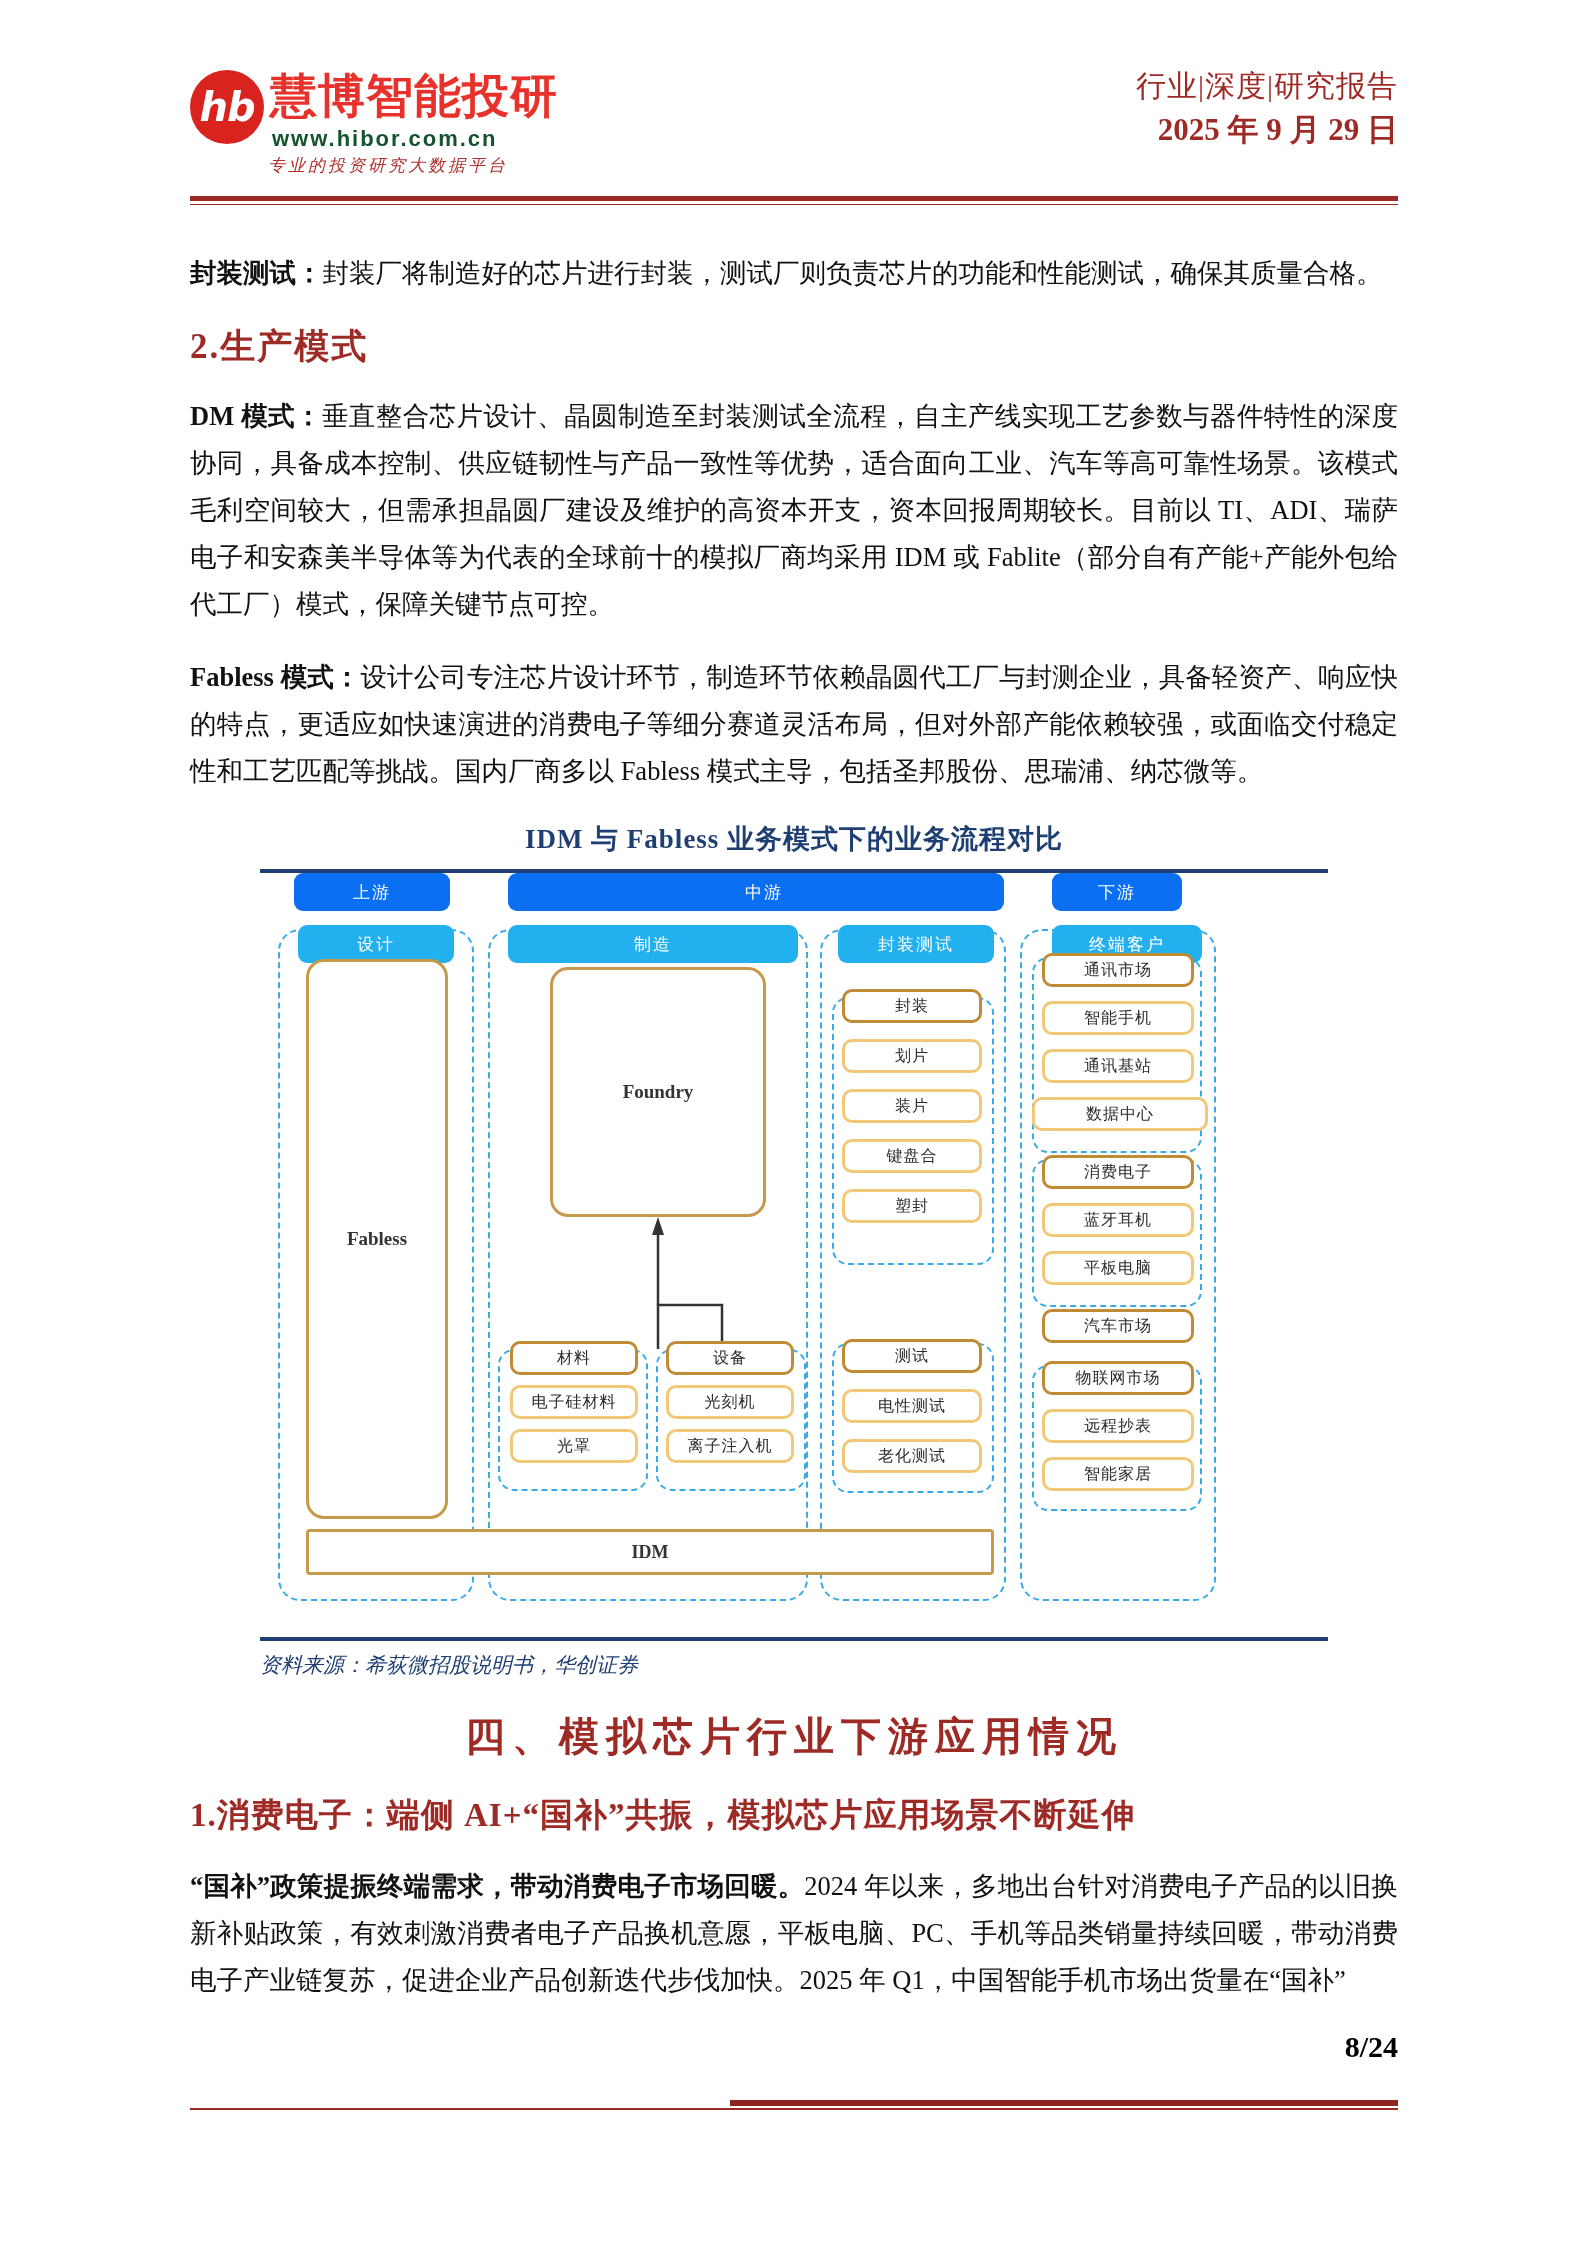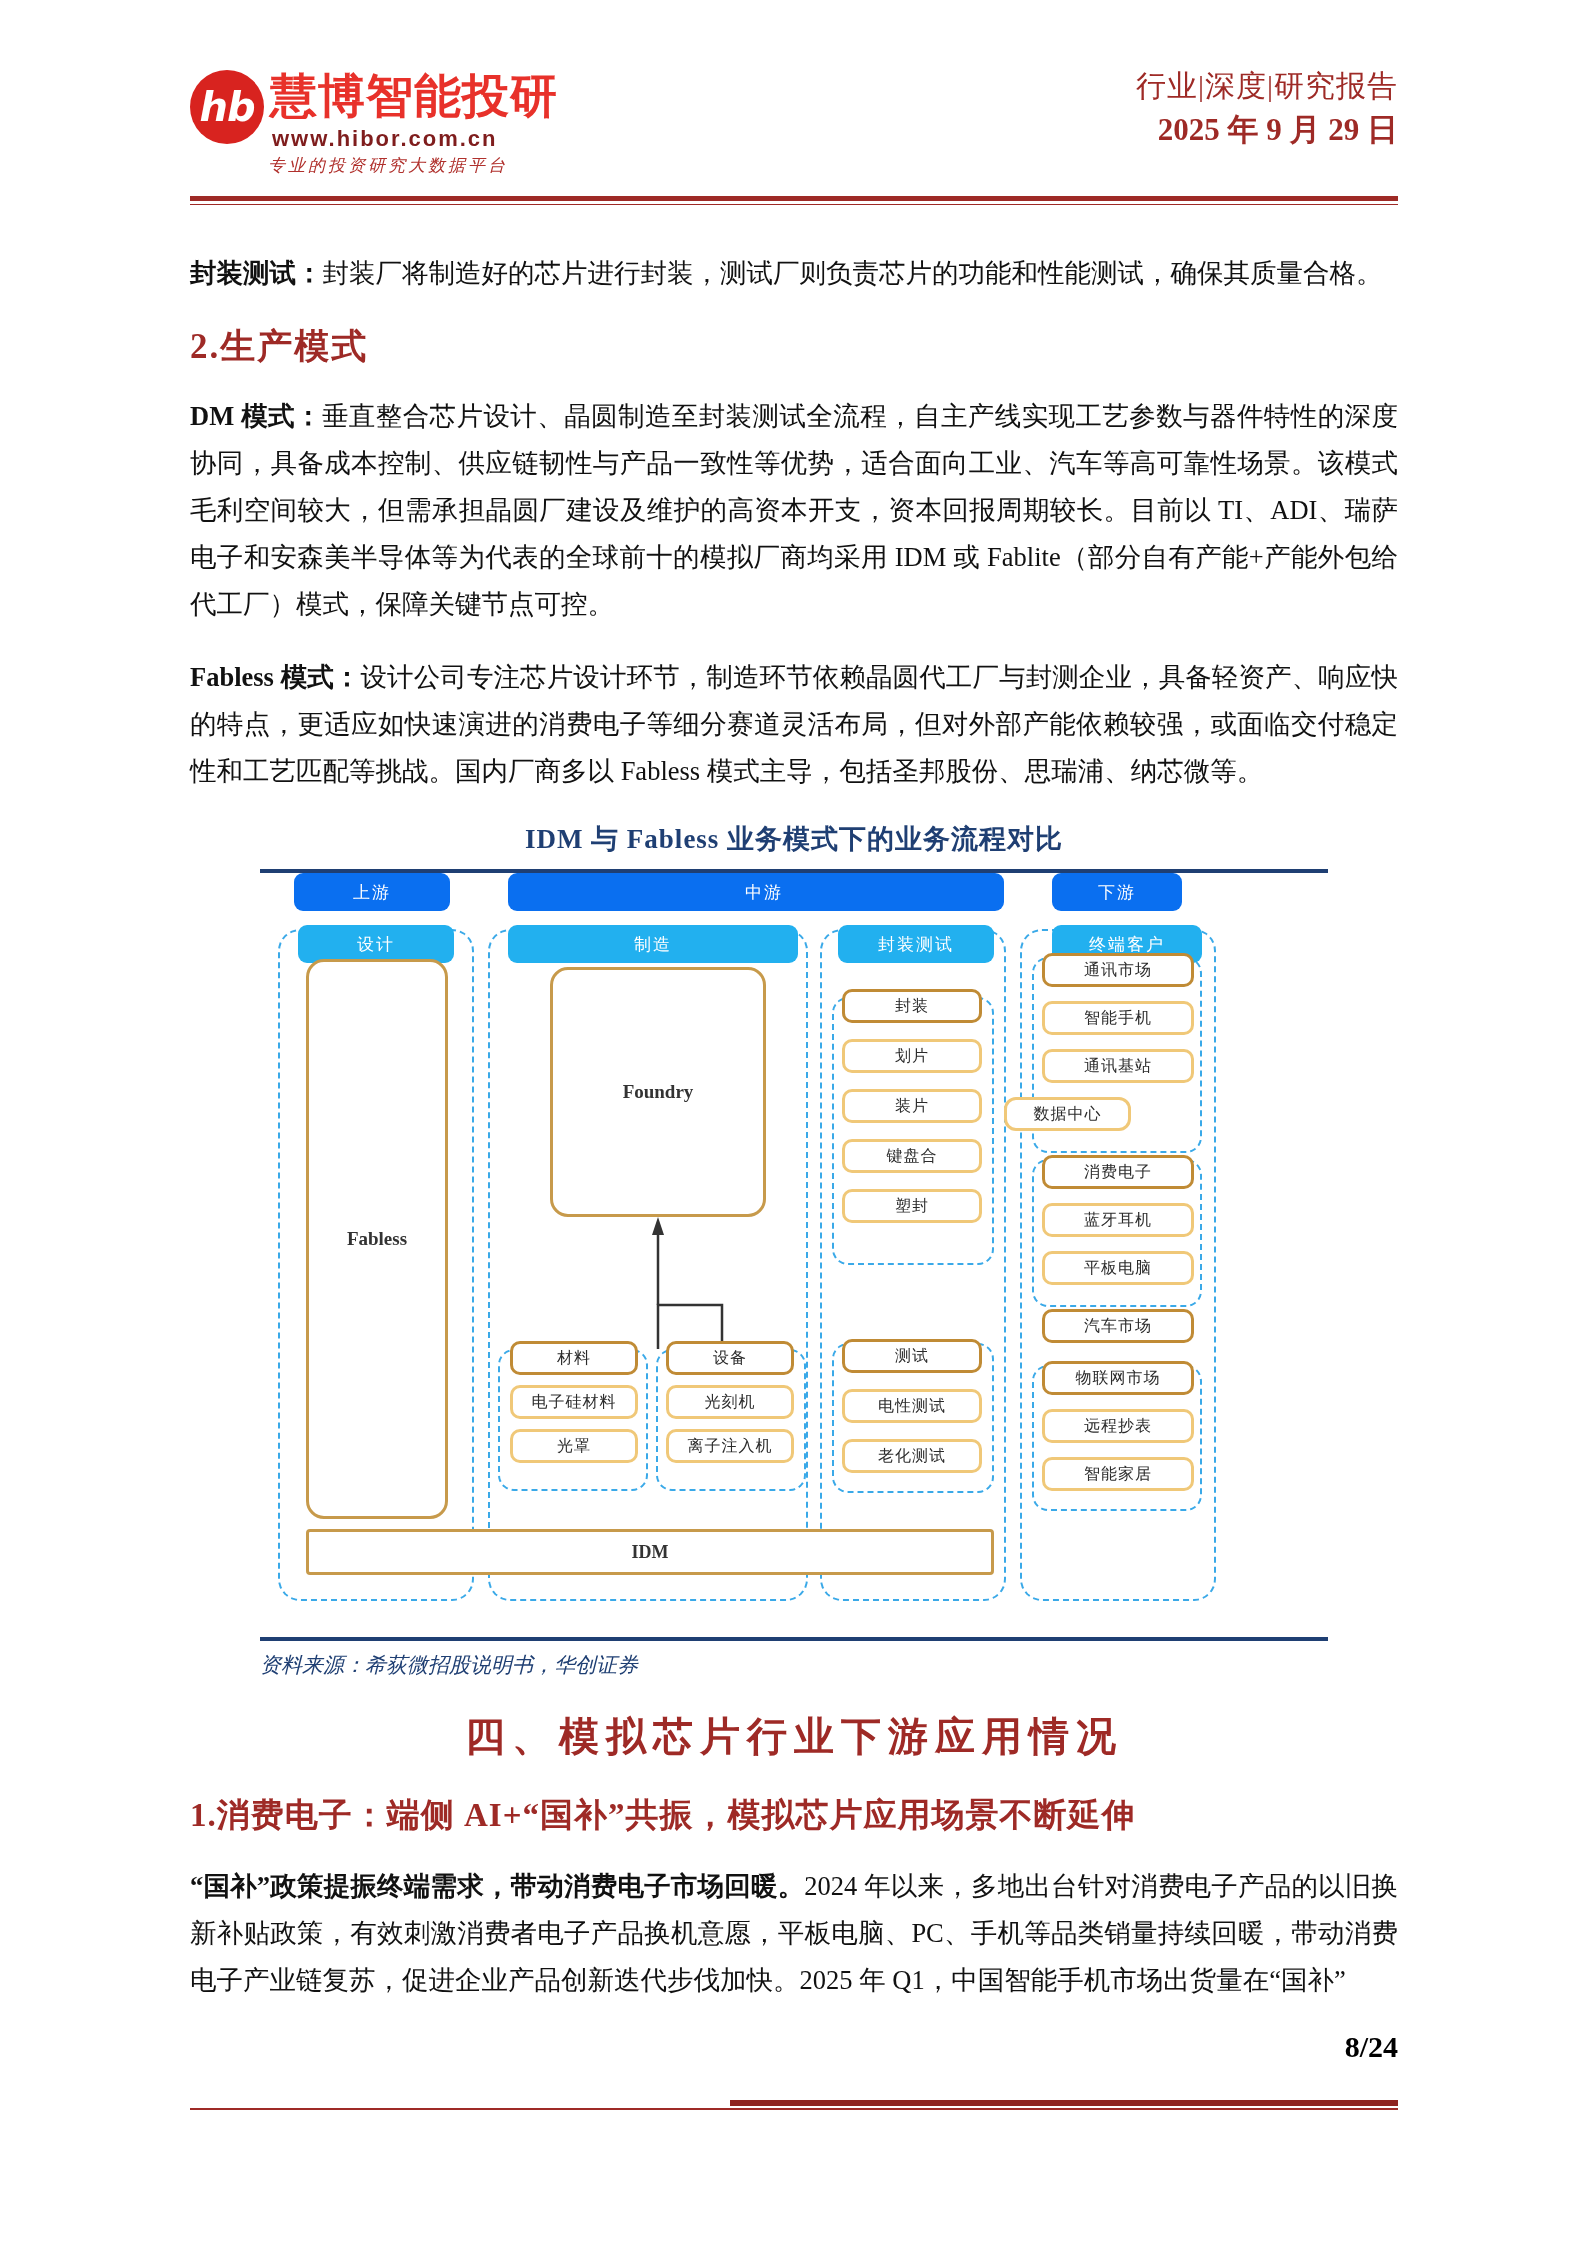--- a/index.html
+++ b/index.html
@@ -64,21 +64,21 @@
     letter-spacing: 1px;
     white-space: nowrap;
   }
   .logo-url {
     position: absolute;
     left: 82px;
     top: 66px;
     font-family: "Liberation Sans", sans-serif;
     font-weight: bold;
     font-size: 22px;
-    color: #7f1d1d;
+    color: #14532d;
     letter-spacing: 2px;
   }
   .logo-slogan {
     position: absolute;
     left: 78px;
     top: 94px;
     font-family: "Liberation Serif", serif;
     font-style: italic;
     font-size: 17px;
     color: #b0302c;
@@ -425,21 +425,21 @@
 
         <div class="dbox y-strong" style="left:782px; top:80px; width:152px;">
             <span>通讯市场</span>
           </div>
         <div class="dbox y-light" style="left:782px; top:128px; width:152px;">
             <span>智能手机</span>
           </div>
         <div class="dbox y-light" style="left:782px; top:176px; width:152px;font-family:Liberation Serif, serif;">
             <span>通讯基站</span>
           </div>
-        <div class="dbox y-light" style="left:744px; top:224px; width:127px;border-radius:12px;">
+        <div class="dbox y-light" style="left:772px; top:224px; width:176px;">
             <span>数据中心</span>
           </div>
 
         <div class="dbox y-strong" style="left:782px; top:282px; width:152px;">
             <span>消费电子</span>
           </div>
         <div class="dbox y-light" style="left:782px; top:330px; width:152px;">
             <span>蓝牙耳机</span>
           </div>
         <div class="dbox y-light" style="left:782px; top:378px; width:152px;">

